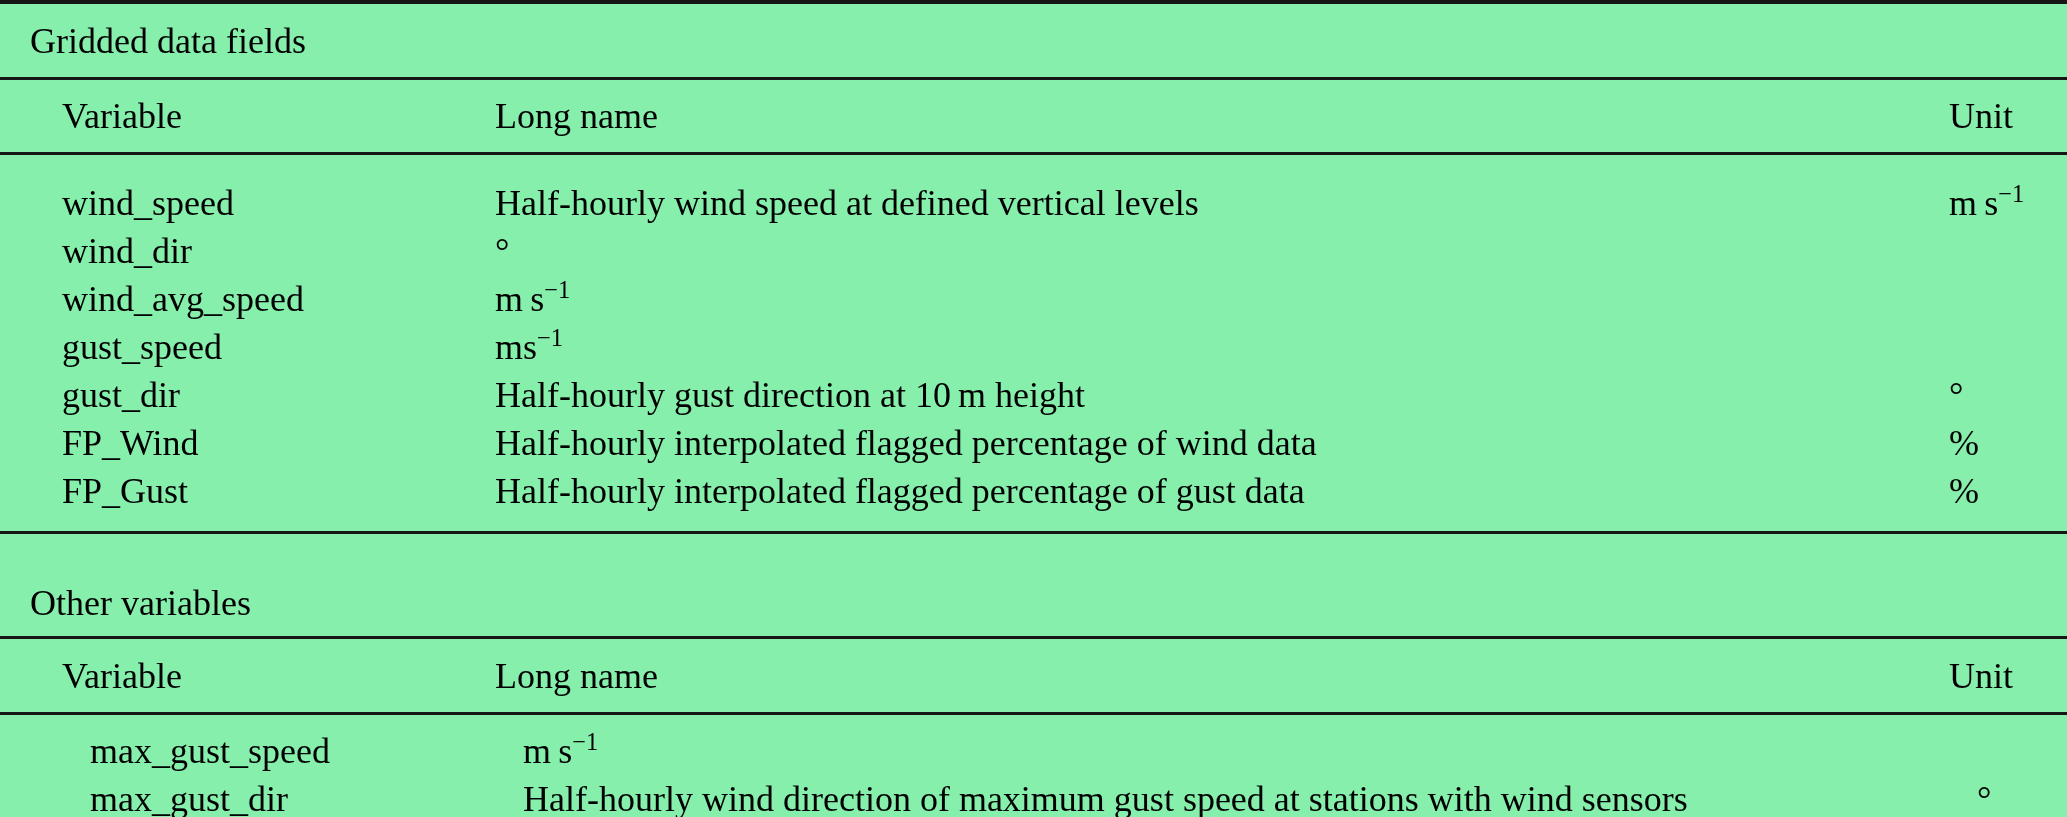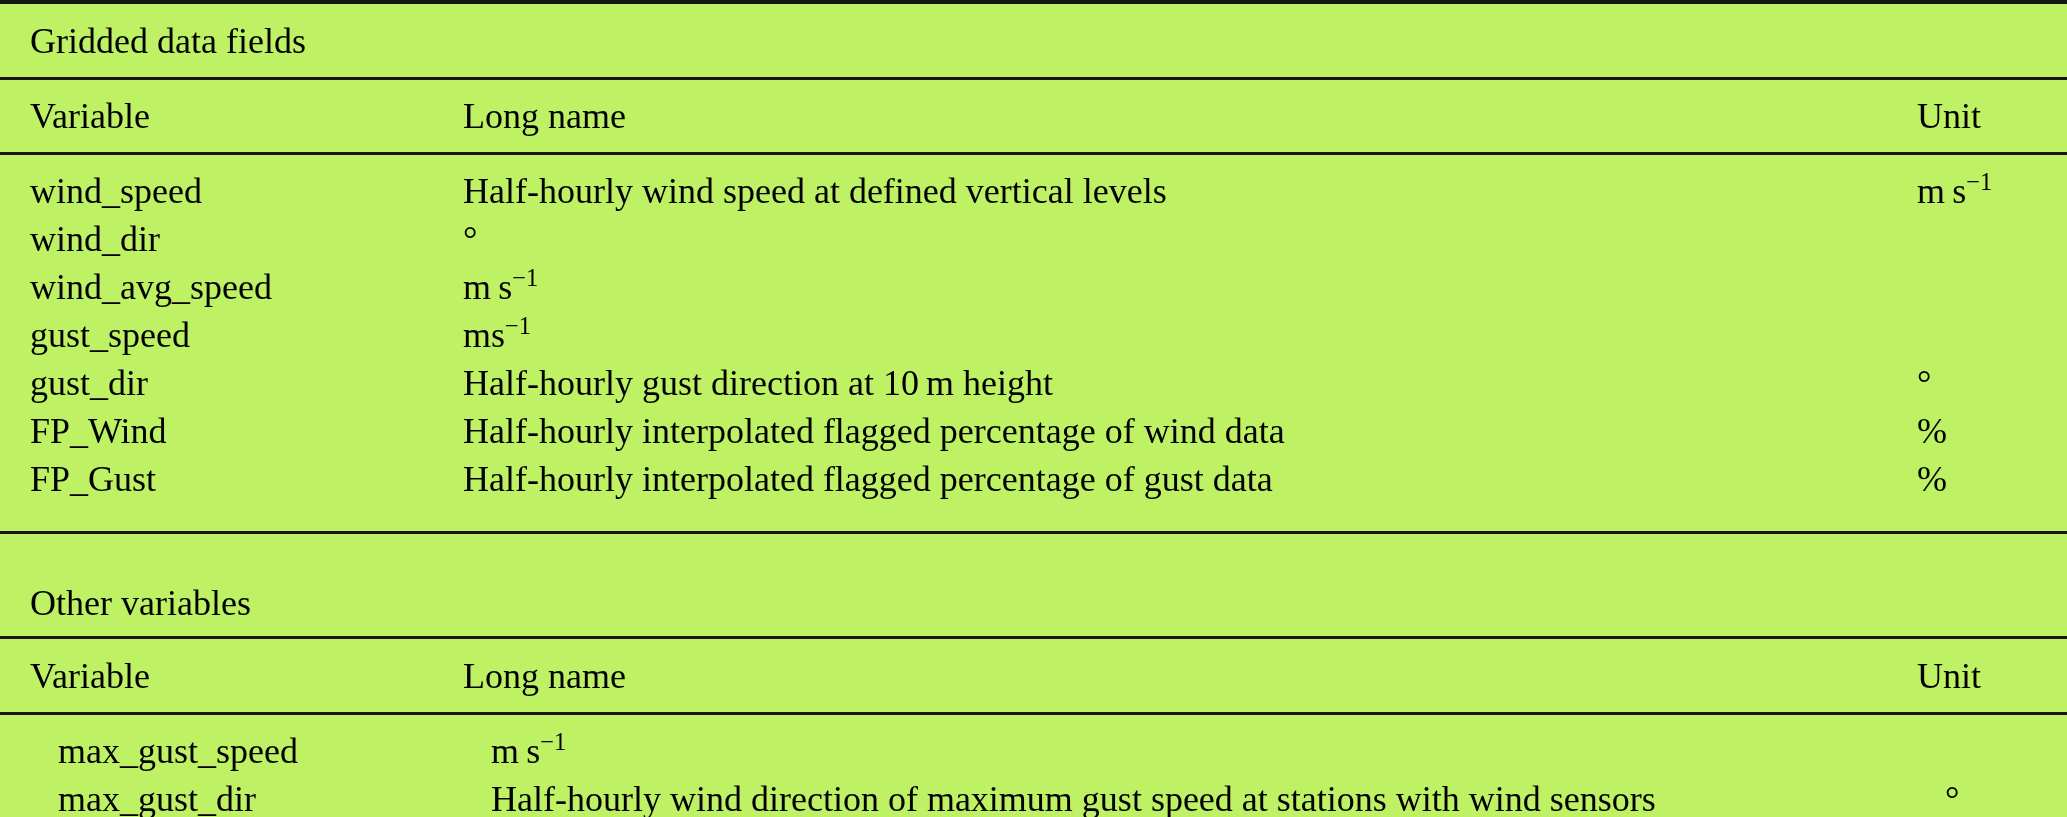--- a/index.html
+++ b/index.html
@@ -4,21 +4,21 @@
 <style>
   html, body {
     margin: 0;
     padding: 0;
     background: #ffffff;
   }
   .table-container {
     position: relative;
     width: 2067px;
     height: 817px;
-    background: #bef264;
+    background: #86efac;
     color: #000000;
     font-family: "Liberation Serif", "DejaVu Serif", serif;
     font-size: 36px;
     overflow: hidden;
     box-sizing: border-box;
   }
   .rule {
     width: 100%;
     background: #161616;
   }
@@ -43,36 +43,36 @@
     align-items: center;
   }
   .header-row-1 { height: 72px; }
   .header-row-2 { height: 73px; }
 
   .body {
     box-sizing: border-box;
   }
   .body-1 {
     height: 376px;
-    padding-top: 12px;
+    padding-top: 24px;
   }
   .body-2 {
     height: 112px;
     padding-top: 12px;
     padding-left: 28px;
   }
   .row {
     display: grid;
     grid-template-columns: 433px 1454px auto;
     padding-left: 30px;
     box-sizing: border-box;
     line-height: 48px;
     white-space: nowrap;
   }
-  .cell { overflow: visible; }
+  .cell { overflow: visible; margin-left: 32px; }
   .usup {
     font-size: 0.68em;
     line-height: 0;
   }
 </style>
 </head>
 <body>
 
 <div class="table-container">
 

